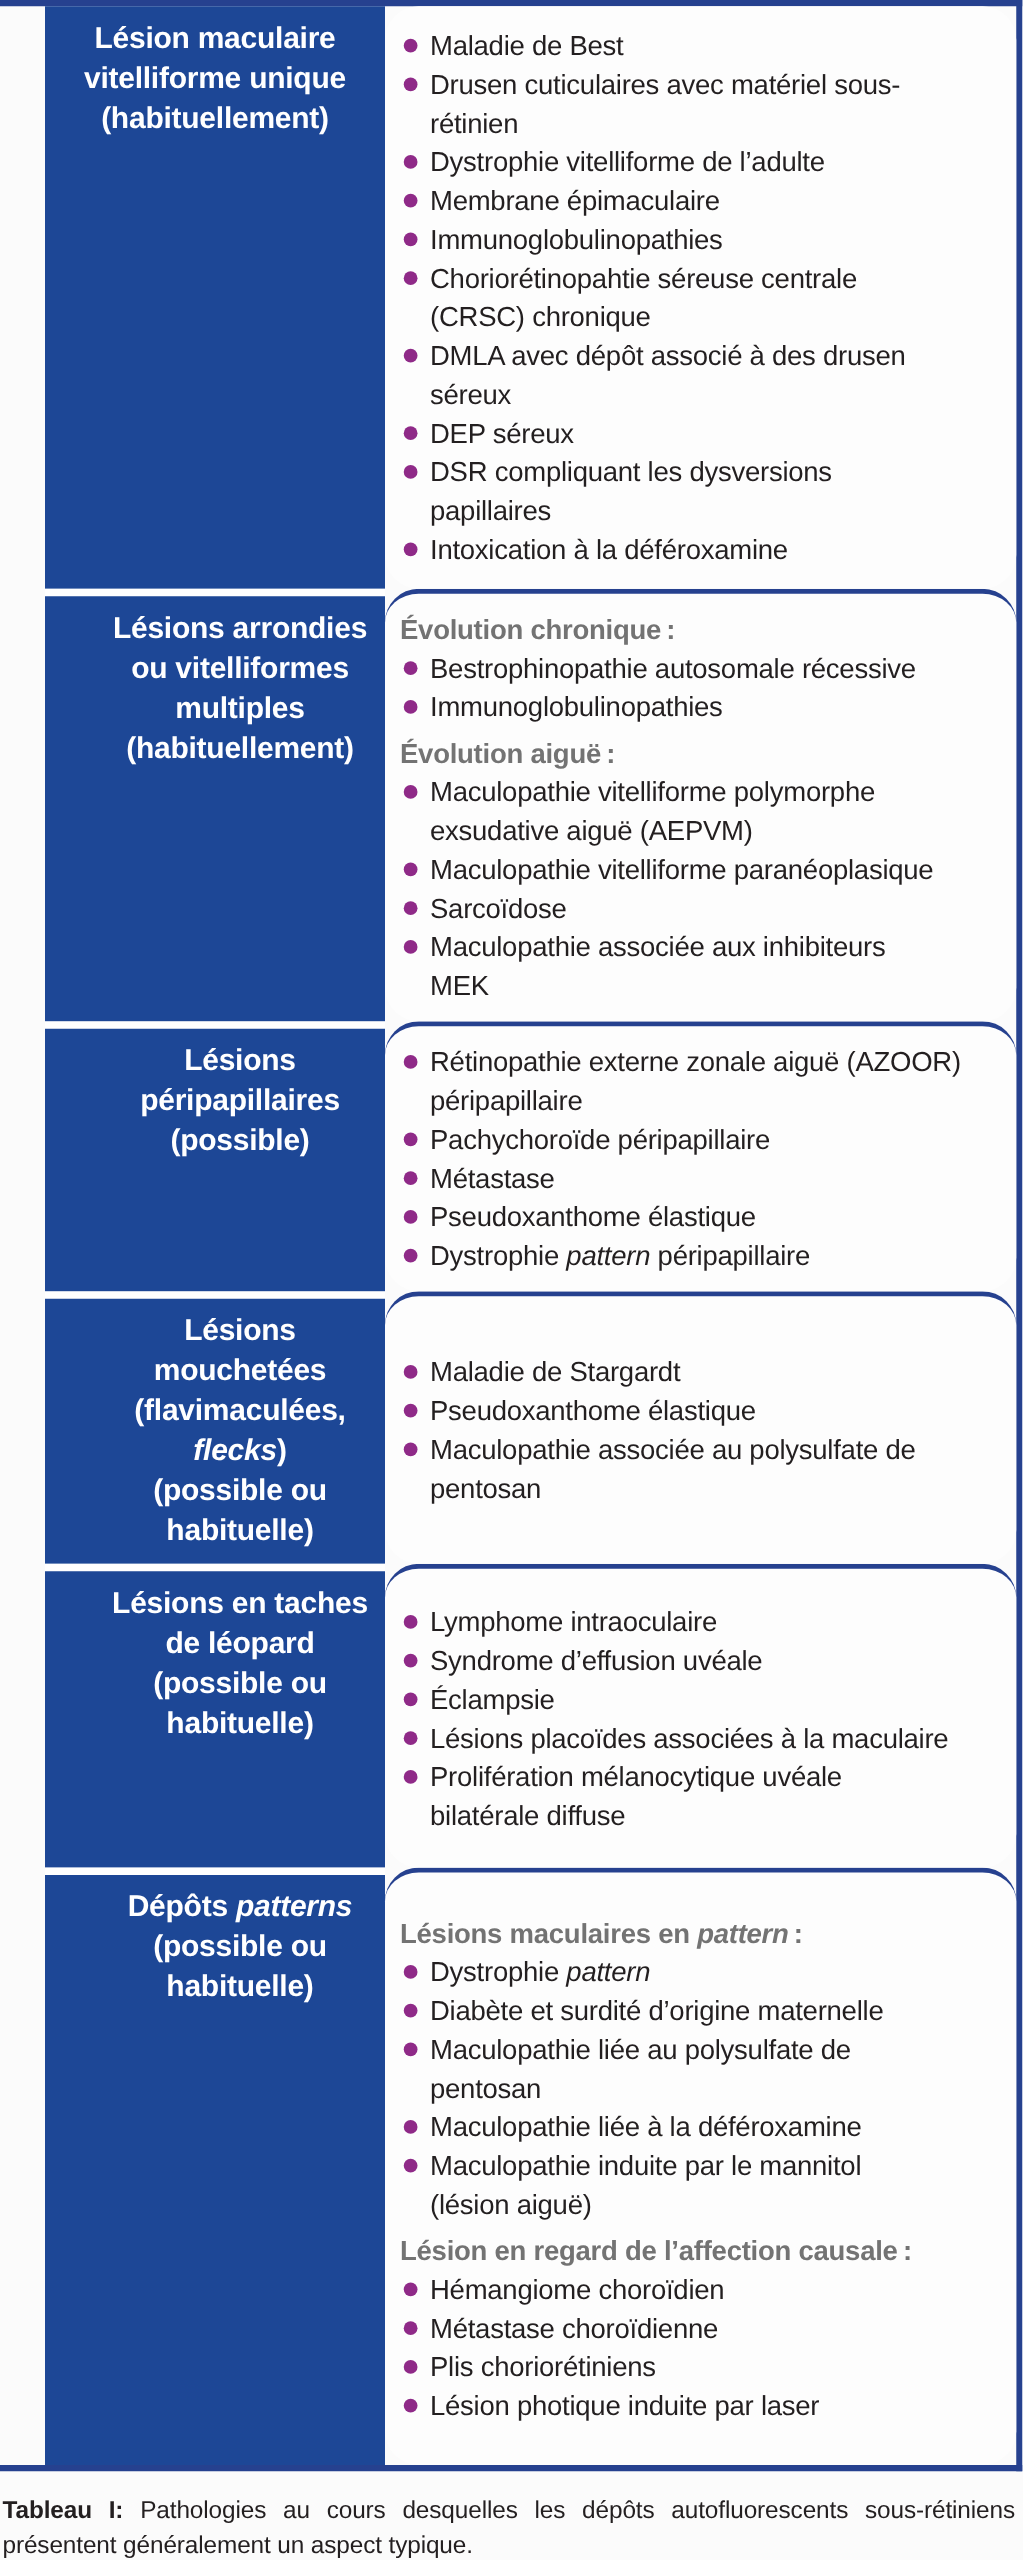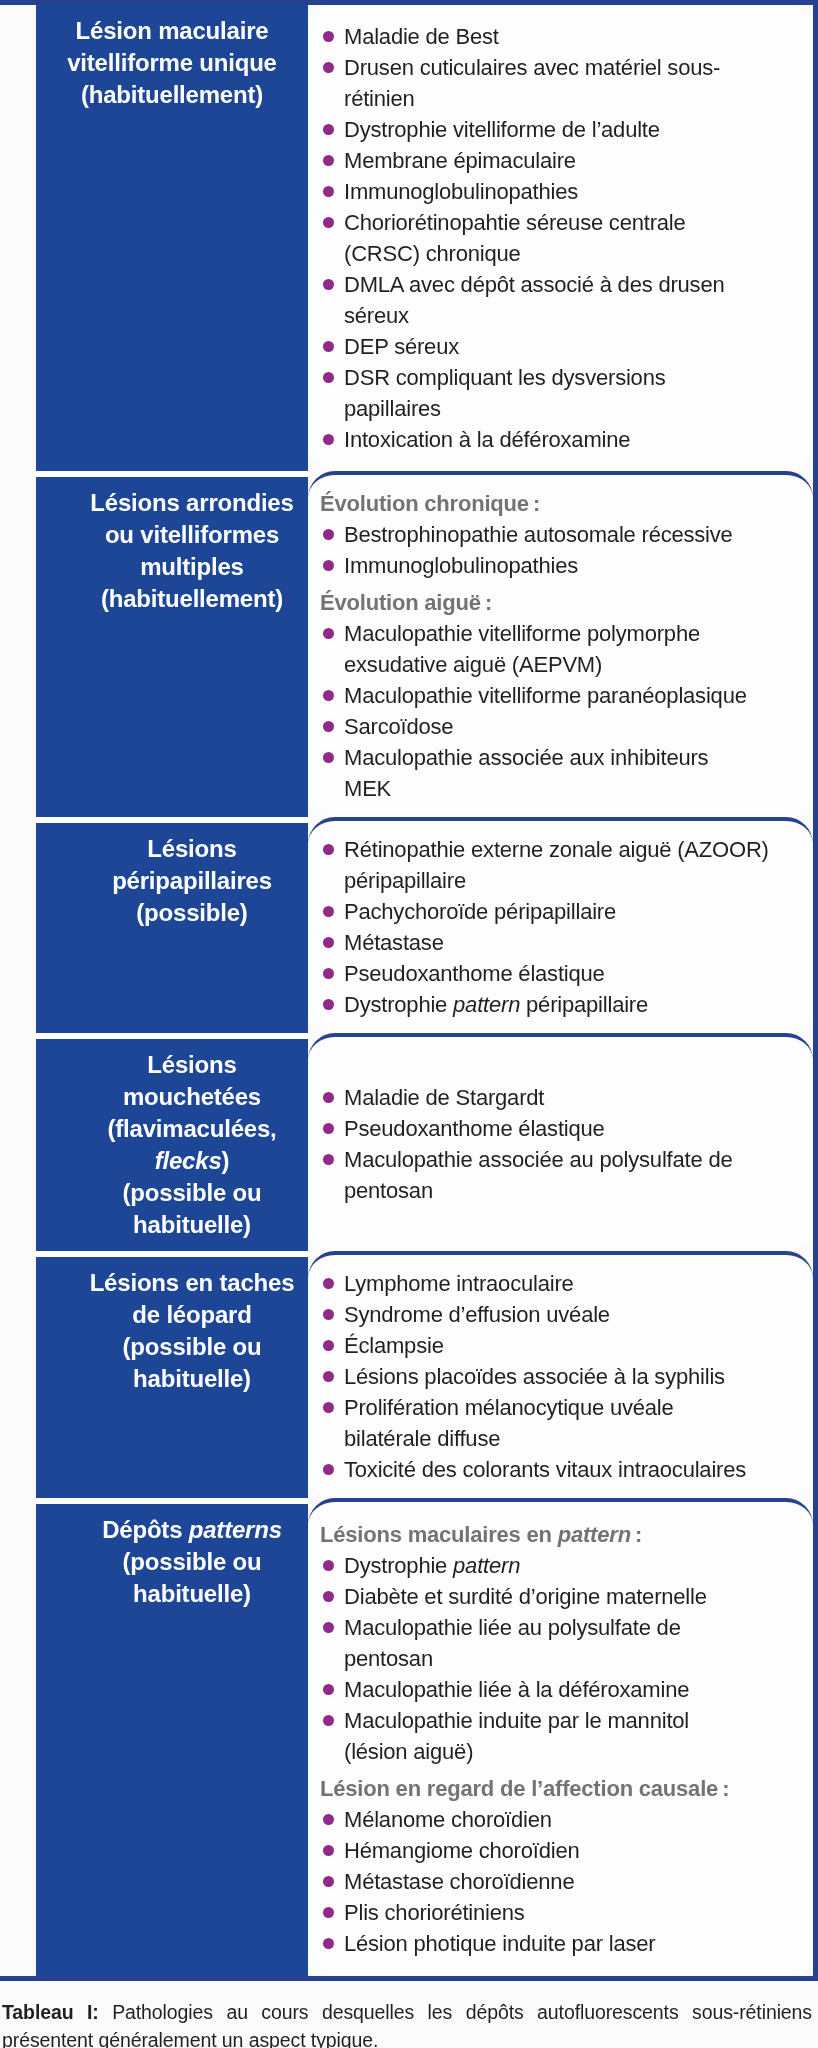--- a/index.html
+++ b/index.html
@@ -225,30 +225,26 @@
         <div class="rc-item">
           <span class="bullet"></span>
           <span class="rc-text">Syndrome d’effusion uvéale</span>
         </div>
         <div class="rc-item">
           <span class="bullet"></span>
           <span class="rc-text">Éclampsie</span>
         </div>
         <div class="rc-item">
           <span class="bullet"></span>
-          <span class="rc-text">Lésions placoïdes associée à la syphilis</span>
+          <span class="rc-text">Lésions placoïdes associées à la maculaire</span>
         </div>
         <div class="rc-item">
           <span class="bullet"></span>
           <span class="rc-text">Prolifération mélanocytique uvéale
 bilatérale diffuse</span>
-        </div>
-        <div class="rc-item">
-          <span class="bullet"></span>
-          <span class="rc-text">Toxicité des colorants vitaux intraoculaires</span>
         </div>
       </div>
   </div>
 
   <div class="t-row r6">
     <div class="cell-left">
       <span class="label"><span>Dépôts </span><span style="font-style: italic;">patterns</span><span>
 (possible ou
 habituelle)</span></span>
     </div>
@@ -272,24 +268,20 @@
           <span class="rc-text">Maculopathie liée à la déféroxamine</span>
         </div>
         <div class="rc-item">
           <span class="bullet"></span>
           <span class="rc-text">Maculopathie induite par le mannitol
 (lésion aiguë)</span>
         </div>
         <div class="rc-heading">Lésion en regard de l’affection causale :</div>
         <div class="rc-item">
           <span class="bullet"></span>
-          <span class="rc-text">Mélanome choroïdien</span>
-        </div>
-        <div class="rc-item">
-          <span class="bullet"></span>
           <span class="rc-text">Hémangiome choroïdien</span>
         </div>
         <div class="rc-item">
           <span class="bullet"></span>
           <span class="rc-text">Métastase choroïdienne</span>
         </div>
         <div class="rc-item">
           <span class="bullet"></span>
           <span class="rc-text">Plis choriorétiniens</span>
         </div>

